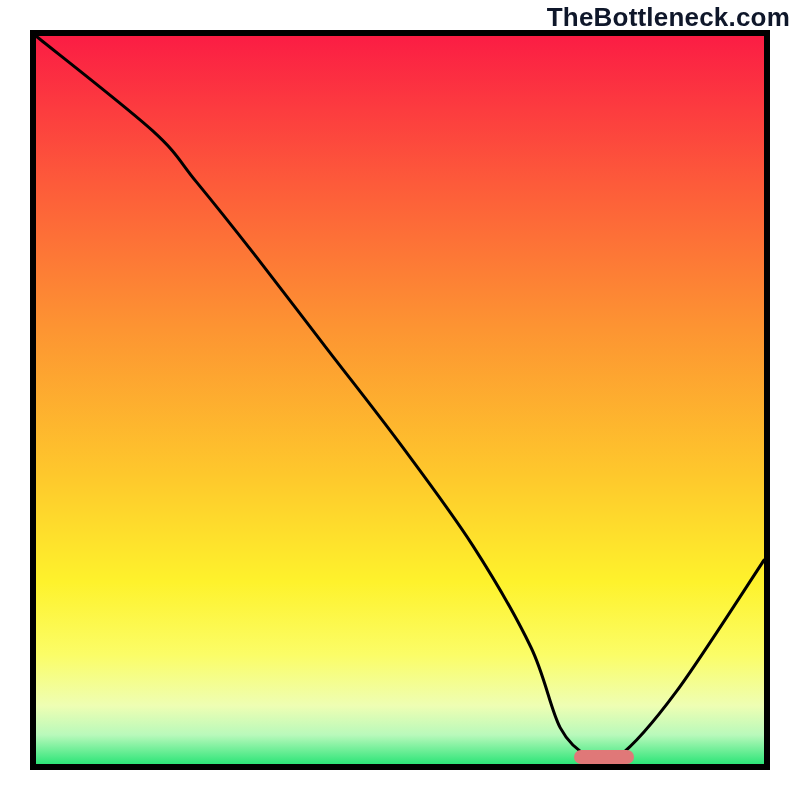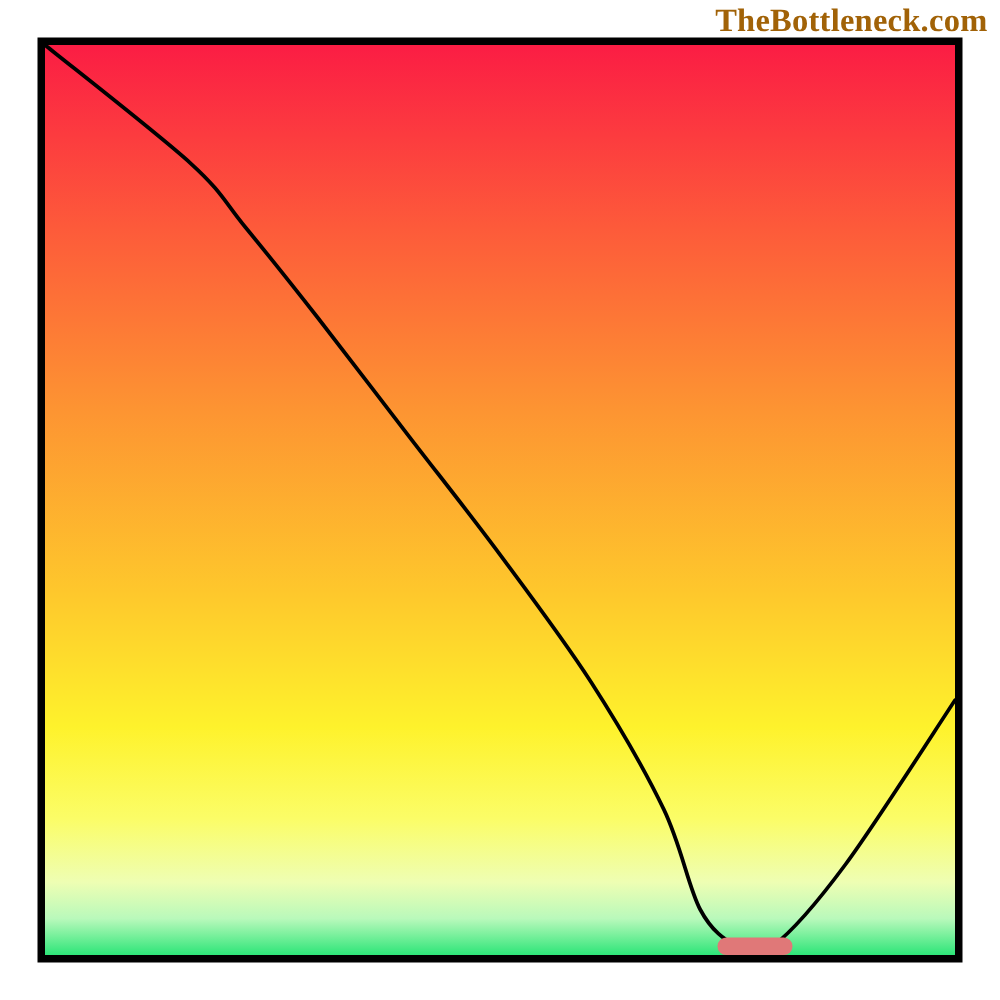--- a/index.html
+++ b/index.html
@@ -14,24 +14,23 @@
     position: relative;
     width: 800px;
     height: 800px;
   }
   .watermark {
     position: absolute;
     top: 2px;
     right: 10px;
     font-size: 26px;
     font-weight: 600;
-    color: #a16207;
+    color: #0f172a;
     letter-spacing: 0.2px;
     z-index: 5;
-    font-family: Liberation Serif, serif;
   }
   .plot-area {
     position: absolute;
     left: 30px;
     top: 30px;
     width: 740px;
     height: 740px;
     border: 6px solid #000000;
     box-sizing: border-box;
     overflow: hidden;

